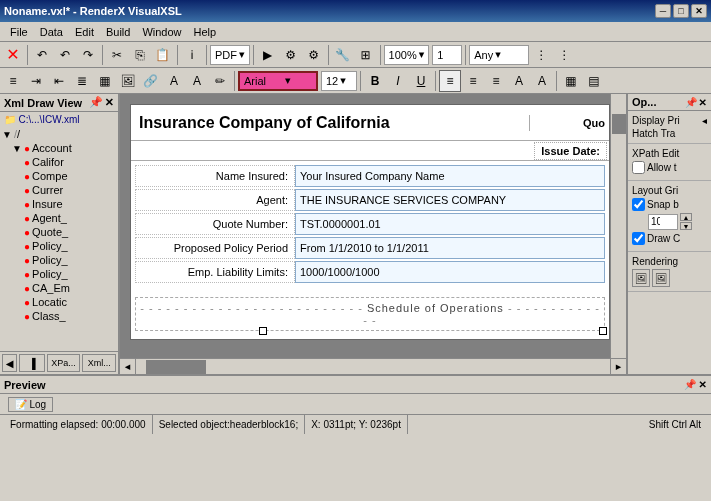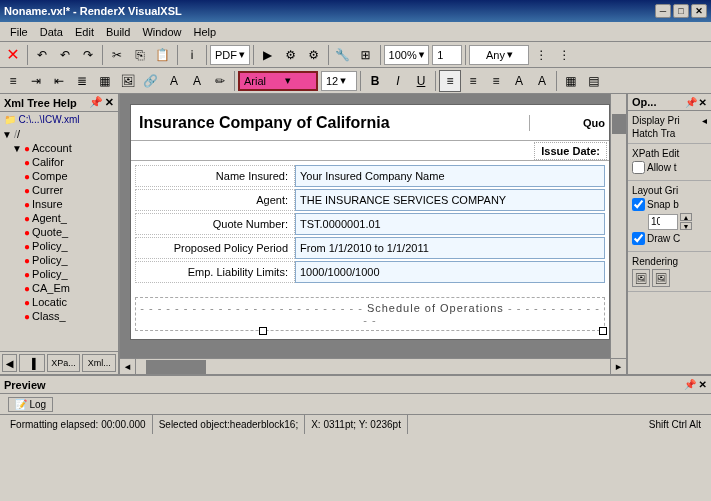--- a/index.html
+++ b/index.html
@@ -357,21 +357,21 @@
   <div class="tb-btn">⊞</div>
   <div class="tb-sep"></div>
   <div style="display:flex;align-items:center;background:white;border:1px solid #999;height:20px;padding:0 4px;gap:2px;">
     <span>100%</span>
     <span>▾</span>
   </div>
   <div style="display:flex;align-items:center;background:white;border:1px solid #999;height:20px;padding:0 4px;gap:2px;margin-left:2px;width:30px;">
     <span>1</span>
   </div>
   <div class="tb-sep"></div>
-  <div style="display:flex;align-items:center;background:white;border:1px solid #999;height:20px;padding:0 4px;gap:2px;width:60px;justify-content:center;">
+  <div style="display:flex;align-items:center;background:white;border:1px solid #999;height:20px;padding:0 4px;gap:2px;width:60px;">
     <span>Any</span>
     <span>▾</span>
   </div>
   <div class="tb-btn">⋮</div>
   <div class="tb-btn">⋮</div>
 </div>
 
 <div class="toolbar2">
   <div class="tb-btn">≡</div>
   <div class="tb-btn">⇥</div>
@@ -404,21 +404,21 @@
   <div class="tb-btn">A</div>
   <div class="tb-sep"></div>
   <div class="tb-btn">▦</div>
   <div class="tb-btn">▤</div>
 </div>
 
 <div style="display:flex; height:280px; background:#d4d0c8;">
 
   <div class="xml-tree-panel">
     <div class="panel-header">
-      <span>Xml Tree Help</span>
+      <span>Xml Draw View</span>
       <div style="display:flex;gap:2px;">
         <span style="cursor:pointer;">📌</span>
         <span style="cursor:pointer;">✕</span>
       </div>
     </div>
     <div class="panel-path">
       <span>📁</span>
       <span>C:\...\ICW.xml</span>
     </div>
     <div class="tree-content">

